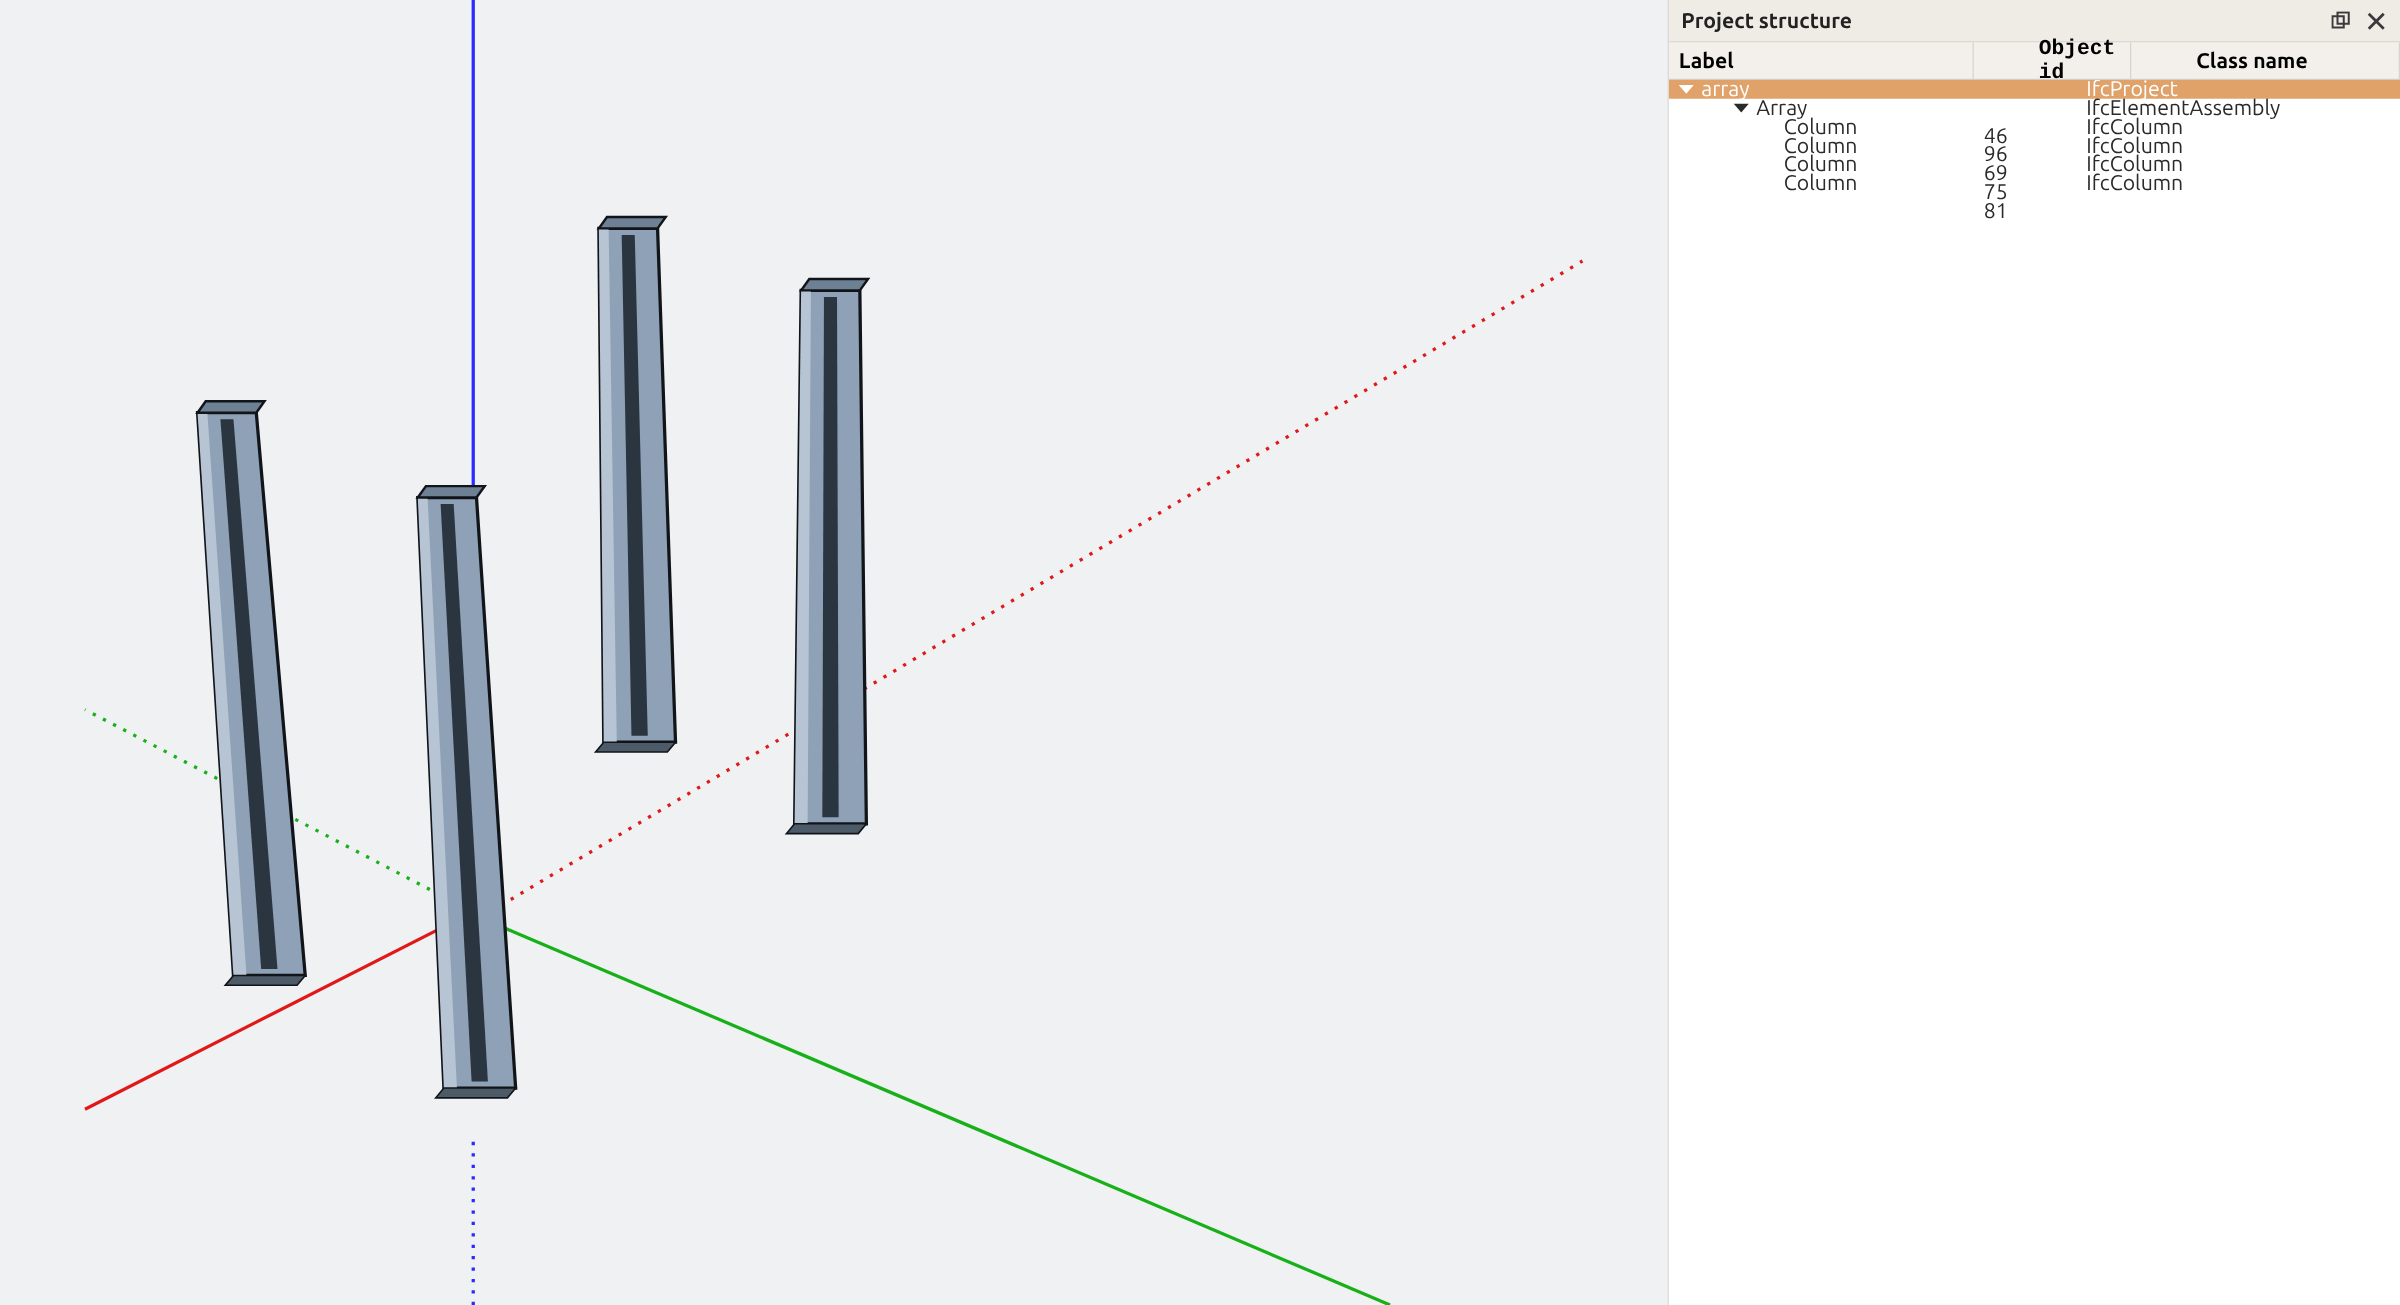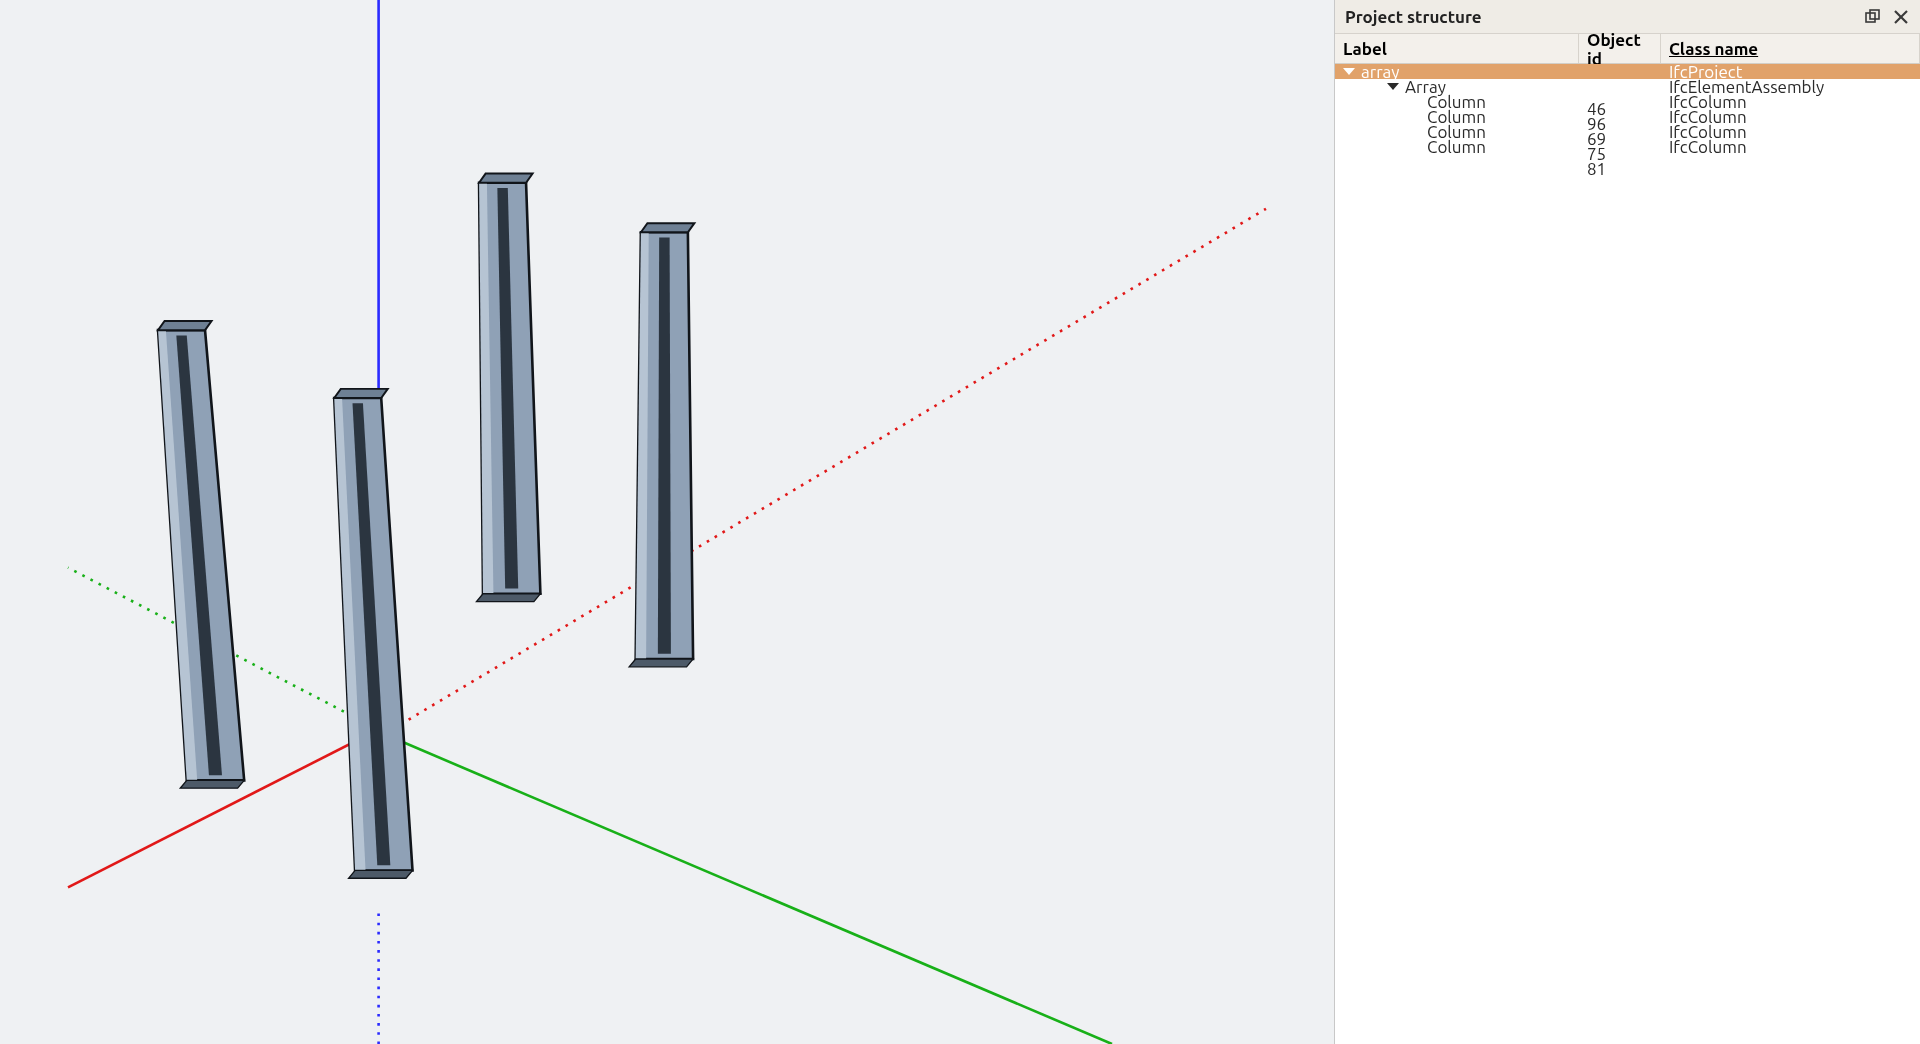--- a/index.html
+++ b/index.html
@@ -50,30 +50,31 @@
       color: #3a3a3a;
       cursor: pointer;
     }
     .panel-columns {
       display: flex;
       height: 30px;
       background: #f3f0eb;
       font-size: 17px;
       font-weight: 600;
       border-bottom: 1px solid #d2cec7;
+      gap: 44px;
     }
     .panel-columns > div {
       display: flex;
       align-items: center;
       padding: 0 8px;
       border-right: 1px solid #d7d3cc;
     }
     .col-label   { flex: 0 0 244px; }
-    .col-id      { flex: 0 0 82px; }
-    .col-class   { flex: 1 1 auto; border-right: none; text-decoration: underline; }
+    .col-id      { flex: 0 0 82px; font-family: Liberation Mono, monospace; }
+    .col-class   { flex: 1 1 auto; border-right: none; }
     .tree {
       flex: 1;
       overflow: auto;
       background: #ffffff;
     }
     .tree-row {
       display: flex;
       align-items: center;
       height: 15px;
       font-size: 17px;

